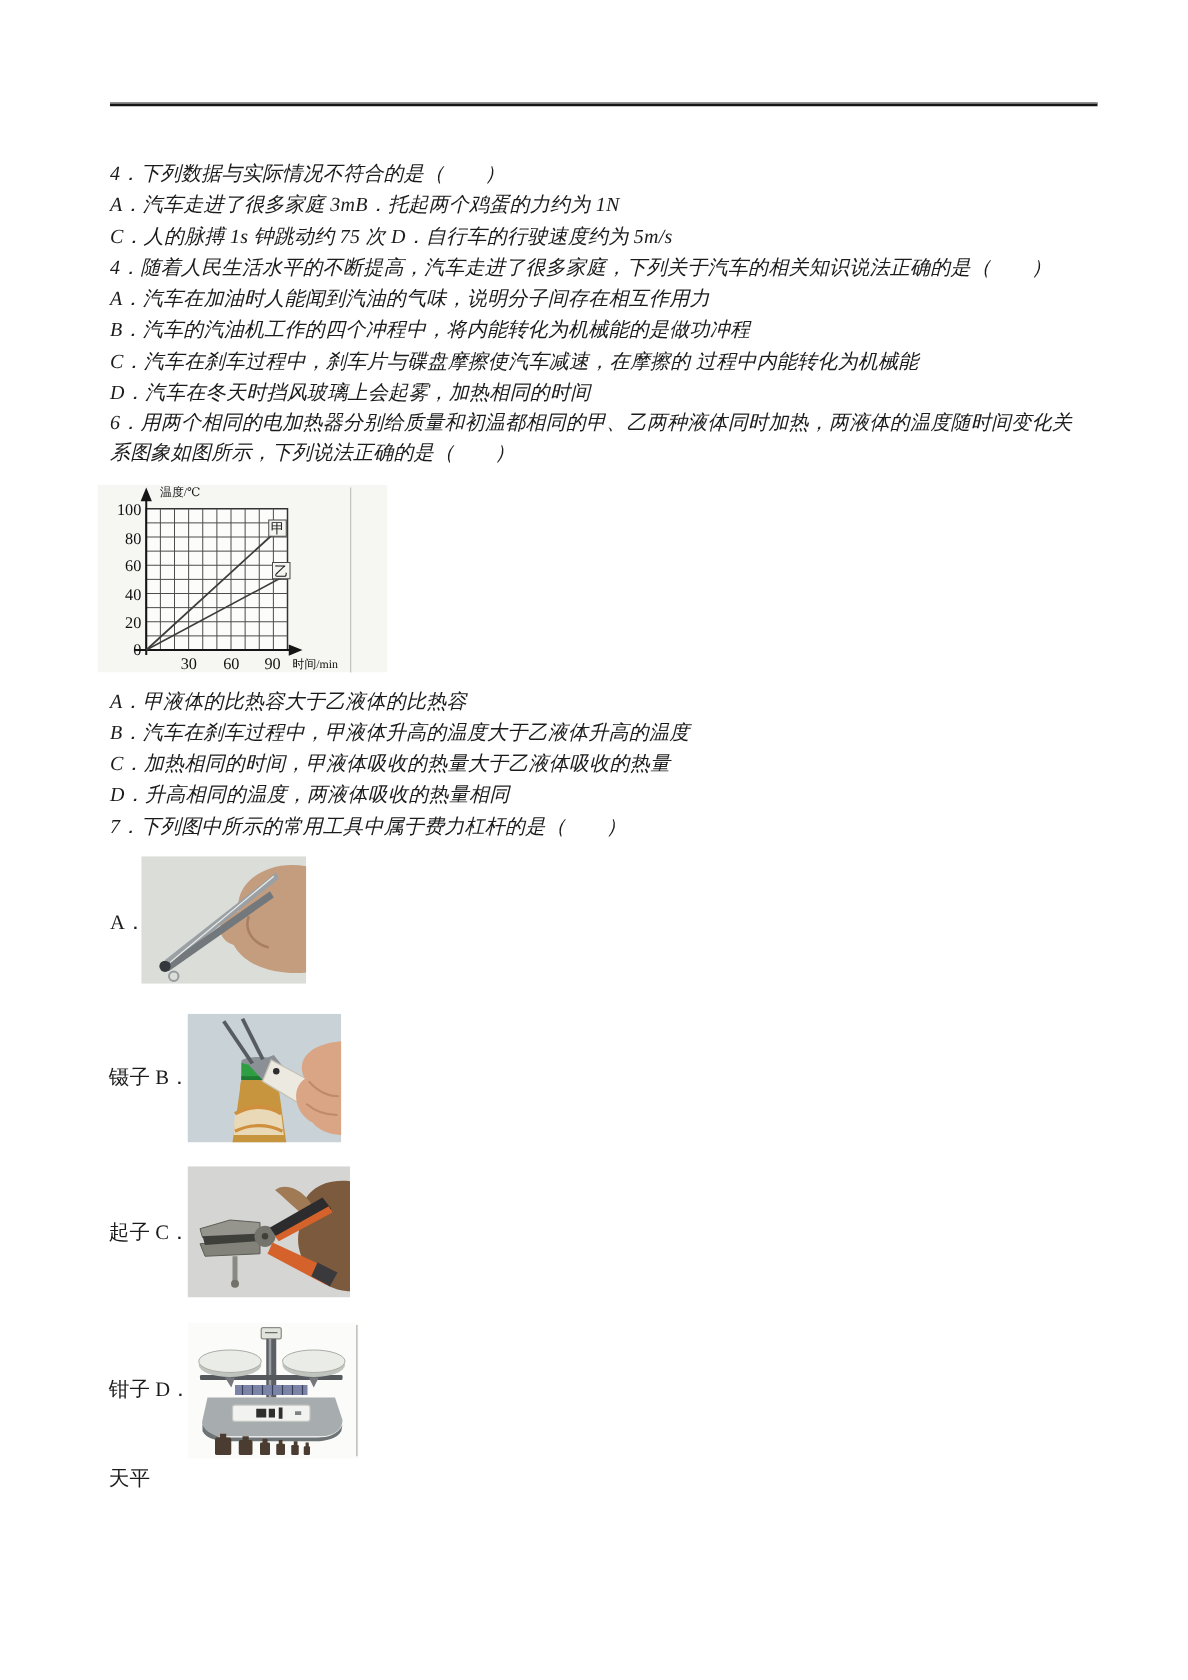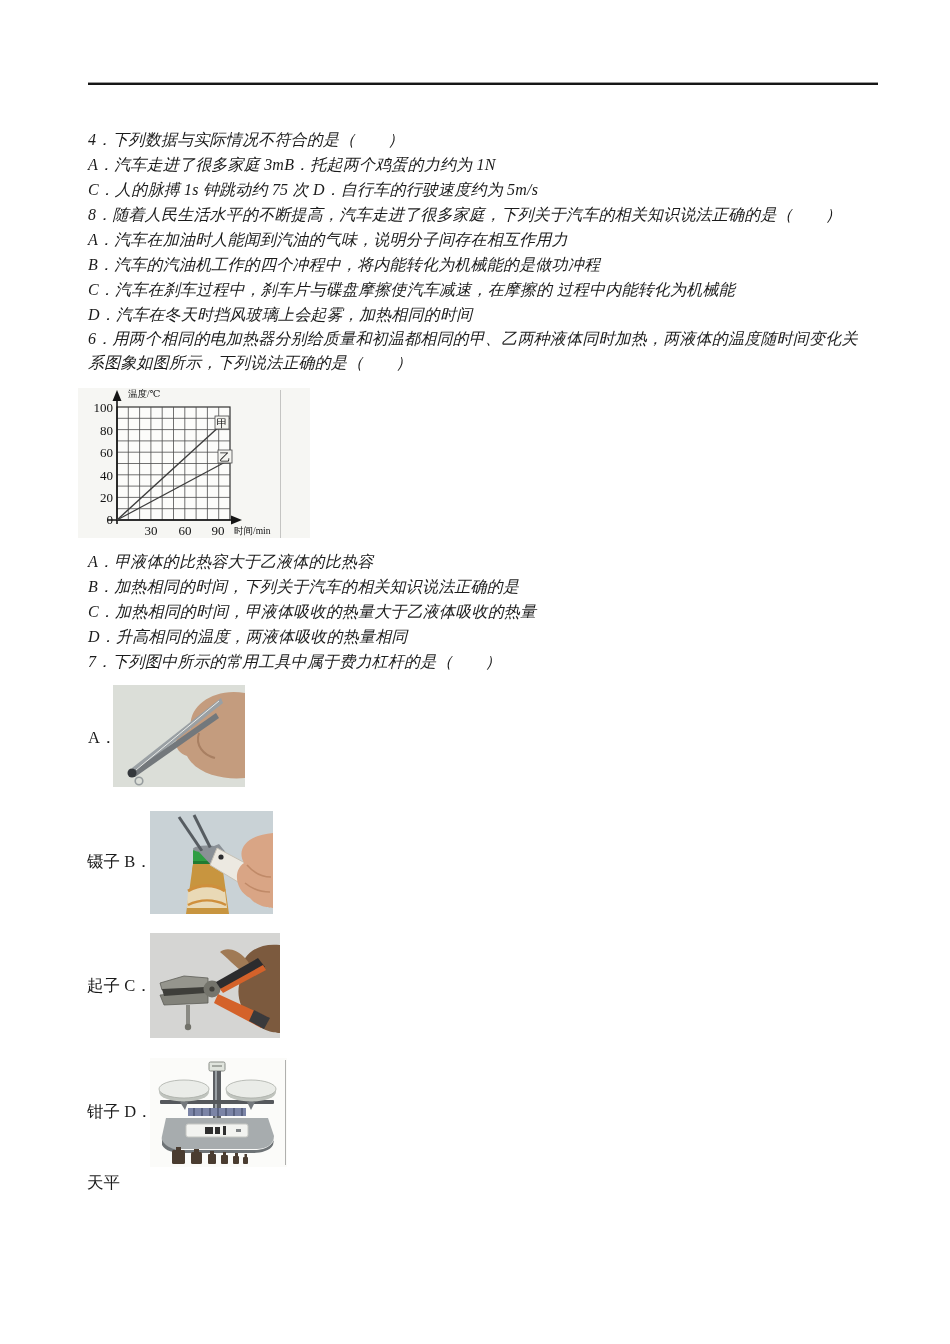--- a/index.html
+++ b/index.html
@@ -17,29 +17,29 @@
 </head>
 <body>
 
 <div class="page">
 
   <div class="top-rule"></div>
 
   <div class="tl" style="top:129px">4．下列数据与实际情况不符合的是（　　）</div>
   <div class="tl" style="top:154px">A．汽车走进了很多家庭 3mB．托起两个鸡蛋的力约为 1N</div>
   <div class="tl" style="top:179px">C．人的脉搏 1s 钟跳动约 75 次 D．自行车的行驶速度约为 5m/s</div>
-  <div class="tl" style="top:204px">8．随着人民生活水平的不断提高，汽车走进了很多家庭，下列关于汽车的相关知识说法正确的是（　　）</div>
+  <div class="tl" style="top:204px">4．随着人民生活水平的不断提高，汽车走进了很多家庭，下列关于汽车的相关知识说法正确的是（　　）</div>
   <div class="tl" style="top:229px">A．汽车在加油时人能闻到汽油的气味，说明分子间存在相互作用力</div>
   <div class="tl" style="top:254px">B．汽车的汽油机工作的四个冲程中，将内能转化为机械能的是做功冲程</div>
   <div class="tl" style="top:279px">C．汽车在刹车过程中，刹车片与碟盘摩擦使汽车减速，在摩擦的 过程中内能转化为机械能</div>
   <div class="tl" style="top:304px">D．汽车在冬天时挡风玻璃上会起雾，加热相同的时间</div>
   <div class="tl" style="top:328px">6．用两个相同的电加热器分别给质量和初温都相同的甲、乙两种液体同时加热，两液体的温度随时间变化关</div>
   <div class="tl" style="top:352px">系图象如图所示，下列说法正确的是（　　）</div>
   <div class="tl" style="top:551px">A．甲液体的比热容大于乙液体的比热容</div>
-  <div class="tl" style="top:576px">B．加热相同的时间，下列关于汽车的相关知识说法正确的是</div>
+  <div class="tl" style="top:576px">B．汽车在刹车过程中，甲液体升高的温度大于乙液体升高的温度</div>
   <div class="tl" style="top:601px">C．加热相同的时间，甲液体吸收的热量大于乙液体吸收的热量</div>
   <div class="tl" style="top:626px">D．升高相同的温度，两液体吸收的热量相同</div>
   <div class="tl" style="top:651px">7．下列图中所示的常用工具中属于费力杠杆的是（　　）</div>
 
   <div class="fig" style="left:78px;top:388px;width:232px;height:150px">
     <svg width="232" height="150" viewBox="0 0 232 150">
       <rect x="0" y="0" width="232" height="150" fill="#f6f6f3"></rect>
       <rect x="39" y="19" width="113" height="113" fill="#fcfcfa" stroke="#333333" stroke-width="1.2"></rect>
       <path stroke="#4c4c4c" stroke-width="0.8" fill="none" d="M50.3,19 V132 M61.6,19 V132 M72.9,19 V132 M84.2,19 V132 M95.5,19 V132 M106.8,19 V132 M118.1,19 V132 M129.4,19 V132 M140.7,19 V132
            M39,30.3 H152 M39,41.6 H152 M39,52.9 H152 M39,64.2 H152 M39,75.5 H152 M39,86.8 H152 M39,98.1 H152 M39,109.4 H152 M39,120.7 H152"></path>

